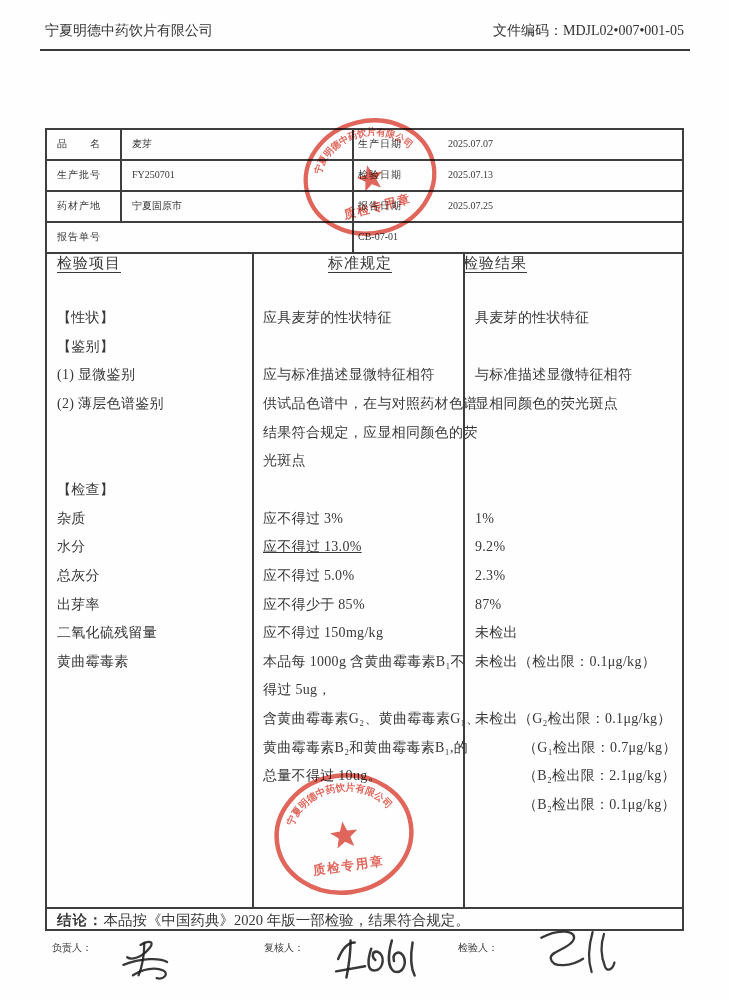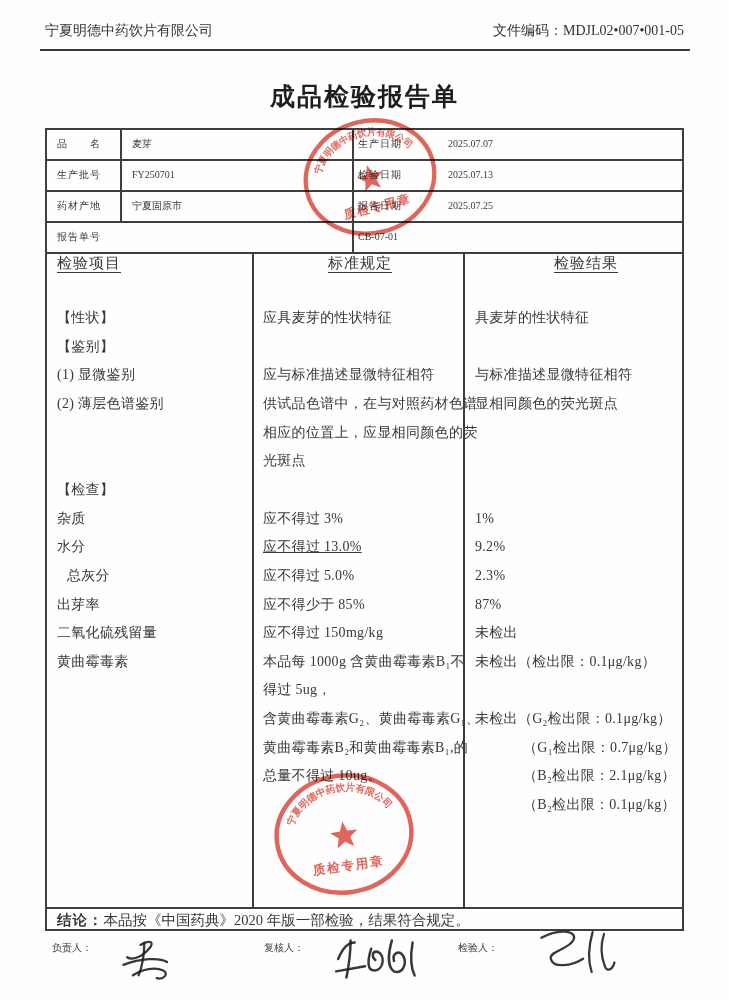--- a/index.html
+++ b/index.html
@@ -31,21 +31,20 @@
 <body>
 
 <div class="page">
 
   <div class="topbar">
     <span>宁夏明德中药饮片有限公司</span>
     <span><span>文件编码：</span><span>MDJL02•007•001-05</span></span>
   </div>
   <div class="toprule"></div>
 
-  <div class="title">成品检验报告单</div>
 
   <div class="frame"></div>
   <div class="hline" style="top:159px"></div>
   <div class="hline" style="top:190px"></div>
   <div class="hline" style="top:221px"></div>
   <div class="hline" style="top:252px"></div>
   <div class="hline" style="top:907px"></div>
   <div class="vline" style="left:120px;top:128px;height:93px"></div>
   <div class="vline" style="left:352px;top:128px;height:124px"></div>
   <div class="vline" style="left:252px;top:252px;height:655px"></div>
@@ -64,43 +63,43 @@
   <div class="cell lbl" style="left:57px;top:196px">药材产地</div>
   <div class="cell" style="left:132px;top:196px">宁夏固原市</div>
   <div class="cell lbl" style="left:358px;top:196px">报告日期</div>
   <div class="cell" style="left:448px;top:196px">2025.07.25</div>
 
   <div class="cell lbl" style="left:57px;top:227px">报告单号</div>
   <div class="cell" style="left:358px;top:227px">CB-07-01</div>
 
   <div class="colhead" style="left:57px;top:253px">检验项目</div>
   <div class="colhead" style="left:252px;top:253px;width:216px;text-align:center">标准规定</div>
-  <div class="colhead" style="left:463px;top:253px;width:246px;text-align:center">检验结果</div>
+  <div class="colhead" style="left:463px;top:253px;width:246px;text-align:left">检验结果</div>
 
   <div>
       <div class="bl" style="left: 57px; top: 308px;">【性状】</div>
       <div class="bl" style="left: 263px; top: 308px;">应具麦芽的性状特征</div>
       <div class="bl" style="left: 475px; top: 308px;">具麦芽的性状特征</div>
       <div class="bl" style="left: 57px; top: 336.65px;">【鉴别】</div>
       <div class="bl" style="left: 57px; top: 365.3px;">(1) 显微鉴别</div>
       <div class="bl" style="left: 263px; top: 365.3px;">应与标准描述显微特征相符</div>
       <div class="bl" style="left: 475px; top: 365.3px;">与标准描述显微特征相符</div>
       <div class="bl" style="left: 57px; top: 393.95px;">(2) 薄层色谱鉴别</div>
       <div class="bl" style="left: 263px; top: 393.95px;">供试品色谱中，在与对照药材色谱</div>
       <div class="bl" style="left: 475px; top: 393.95px;">显相同颜色的荧光斑点</div>
-      <div class="bl" style="left: 263px; top: 422.6px;">相应的位置上，应显相同颜色的荧</div>
+      <div class="bl" style="left: 263px; top: 422.6px;">结果符合规定，应显相同颜色的荧</div>
       <div class="bl" style="left: 263px; top: 451.25px;">光斑点</div>
       <div class="bl" style="left: 57px; top: 479.9px;">【检查】</div>
       <div class="bl" style="left: 57px; top: 508.55px;">杂质</div>
       <div class="bl" style="left: 263px; top: 508.55px;">应不得过 3%</div>
       <div class="bl" style="left: 475px; top: 508.55px;">1%</div>
       <div class="bl" style="left: 57px; top: 537.2px;">水分</div>
       <div class="bl" style="left: 263px; top: 537.2px; text-decoration: underline;">应不得过 13.0%</div>
       <div class="bl" style="left: 475px; top: 537.2px;">9.2%</div>
-      <div class="bl" style="left: 57px; top: 565.85px; margin-left: 10px;">总灰分</div>
+      <div class="bl" style="left: 57px; top: 565.85px;">总灰分</div>
       <div class="bl" style="left: 263px; top: 565.85px;">应不得过 5.0%</div>
       <div class="bl" style="left: 475px; top: 565.85px;">2.3%</div>
       <div class="bl" style="left: 57px; top: 594.5px;">出芽率</div>
       <div class="bl" style="left: 263px; top: 594.5px;">应不得少于 85%</div>
       <div class="bl" style="left: 475px; top: 594.5px;">87%</div>
       <div class="bl" style="left: 57px; top: 623.15px;">二氧化硫残留量</div>
       <div class="bl" style="left: 263px; top: 623.15px;">应不得过 150mg/kg</div>
       <div class="bl" style="left: 475px; top: 623.15px;">未检出</div>
       <div class="bl" style="left: 57px; top: 651.8px;">黄曲霉毒素</div>
       <div class="bl" style="left: 263px; top: 651.8px;">本品每 1000g 含黄曲霉毒素B₁不</div>

